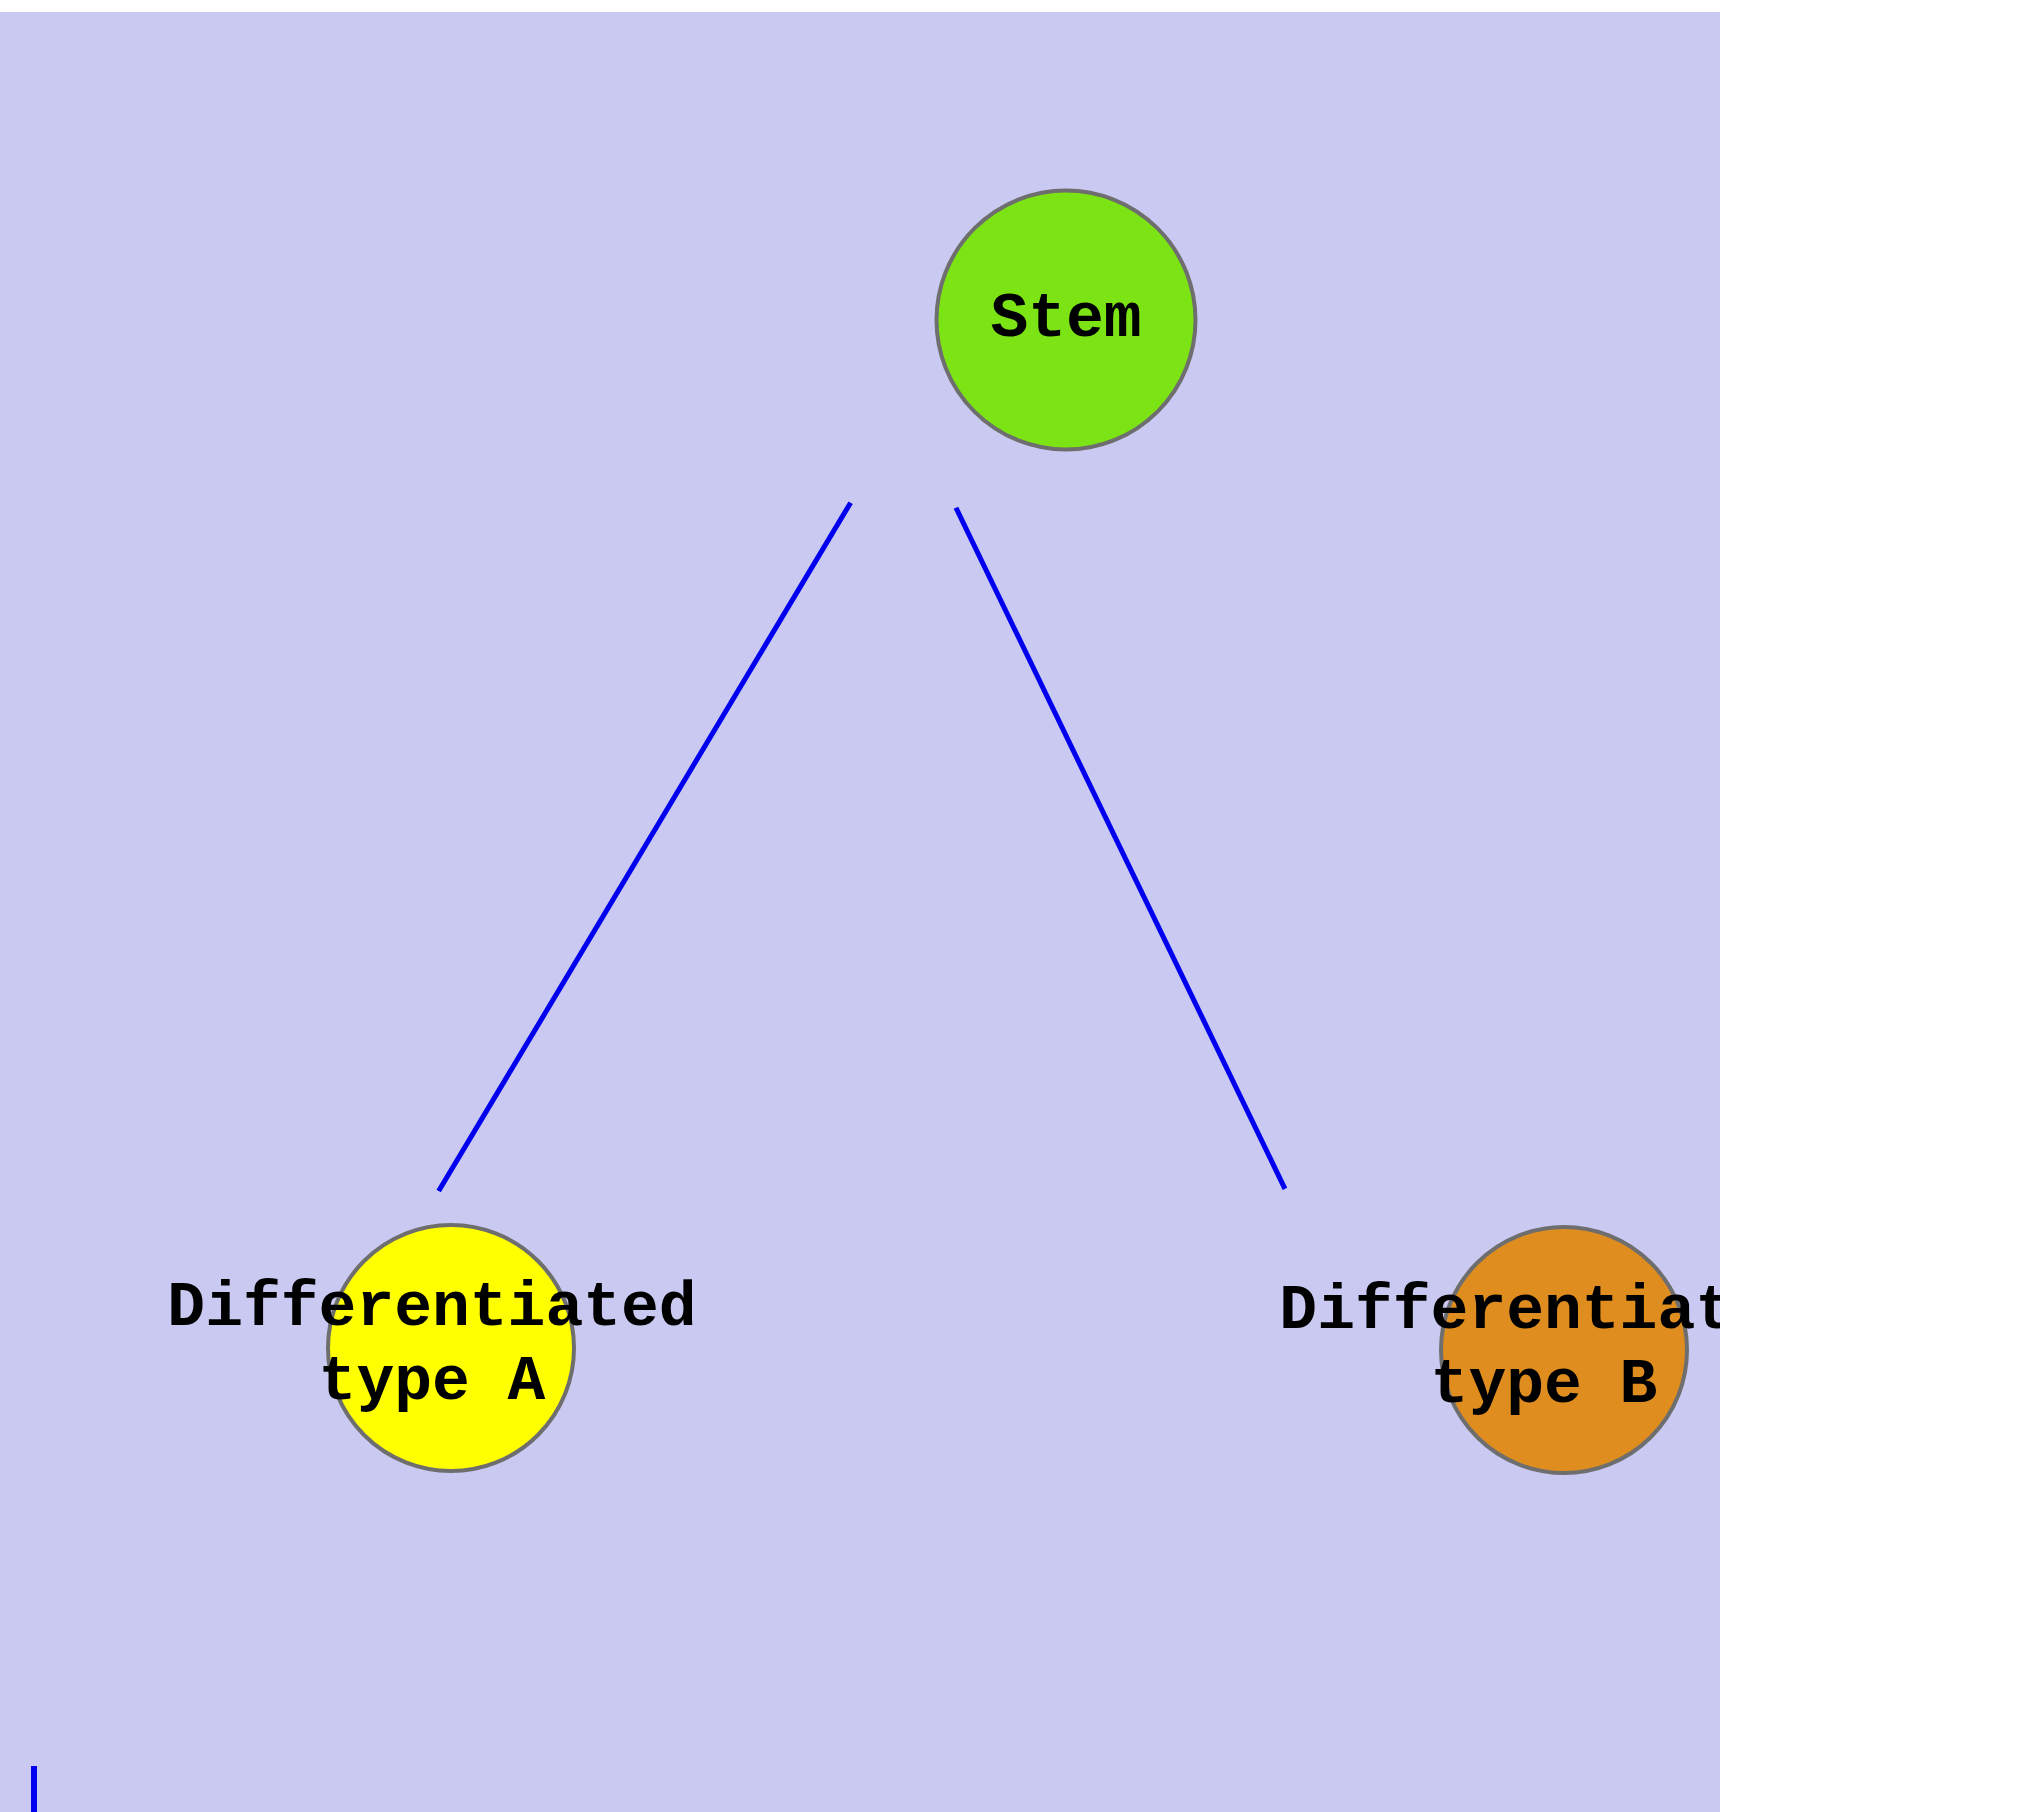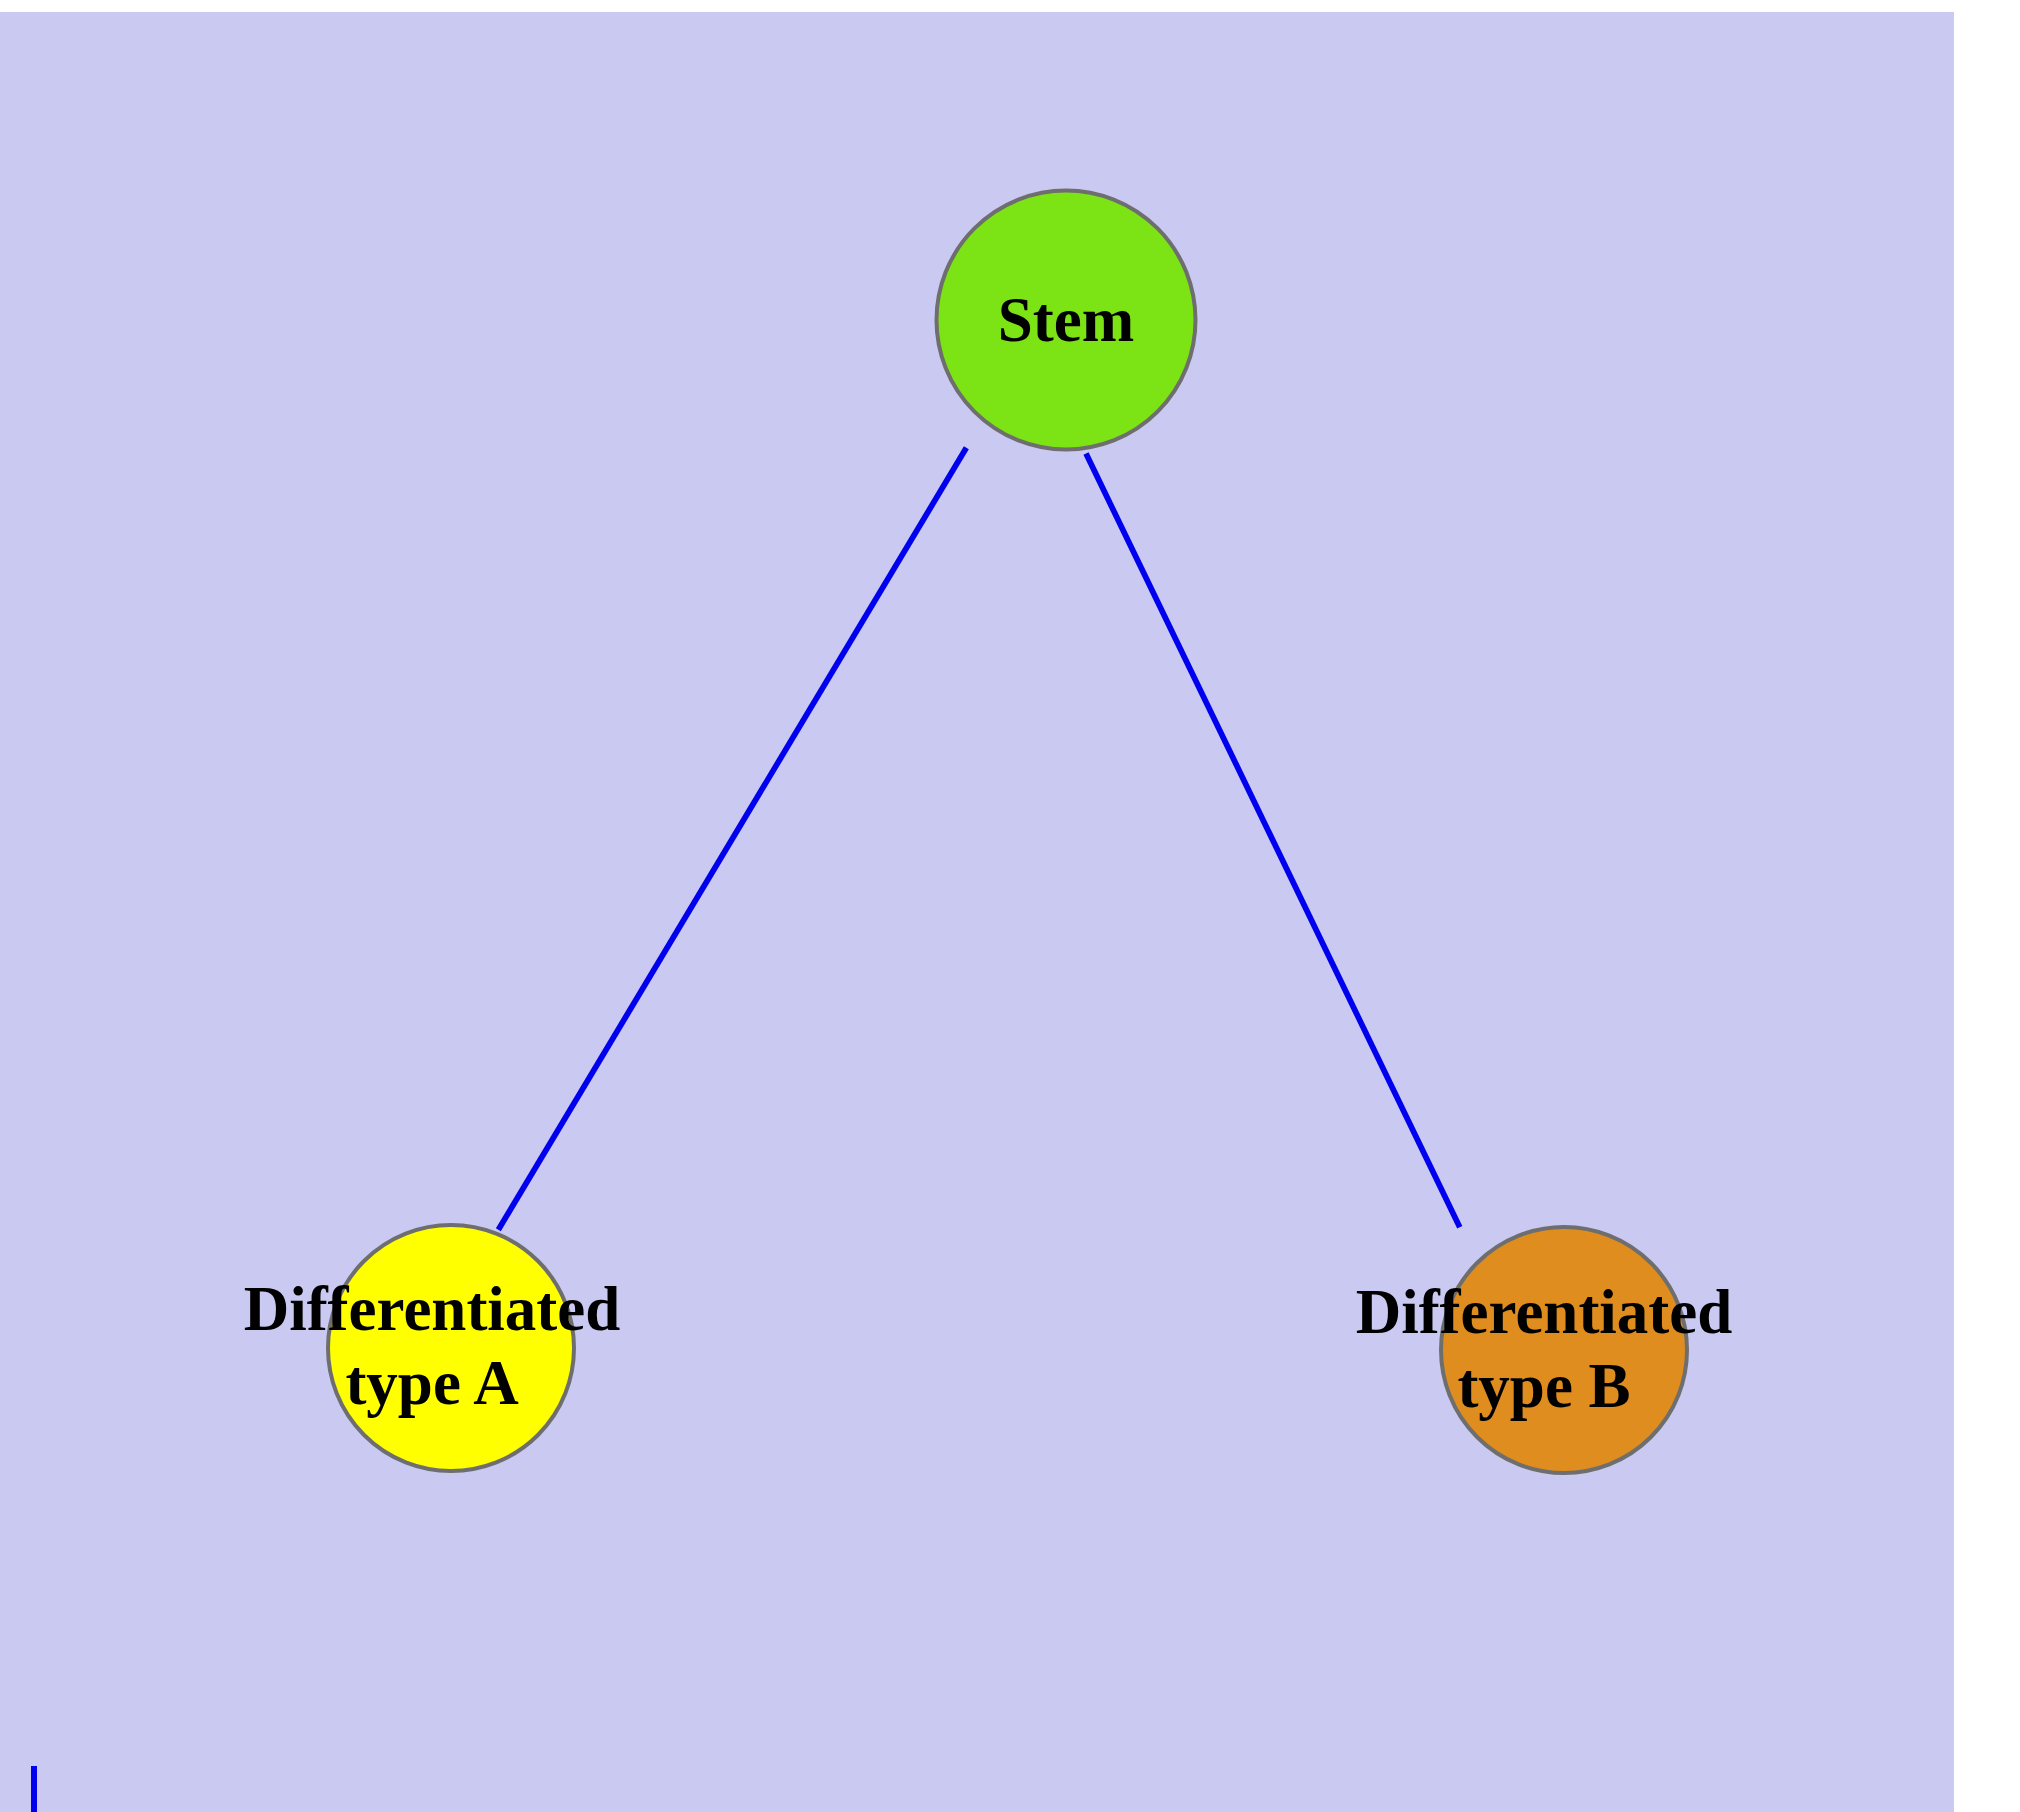--- a/index.html
+++ b/index.html
@@ -2,23 +2,23 @@
 <html style="font-size:13.6px"><head>
 <meta charset="utf-8">
 <style>
   html, body {
     margin: 0;
     padding: 0;
     background: #ffffff;
   }
   .canvas {
     position: relative;
-    width: 1954px;
+    width: 1720px;
     height: 1812px;
-    font-family: Liberation Serif, serif;
+    font-family: Liberation Mono, monospace;
     overflow: hidden;
   }
   .top-strip {
     position: absolute;
     top: 0; left: 0;
     width: 100%;
     height: 12px;
     background: #ffffff;
   }
   svg.edges {

